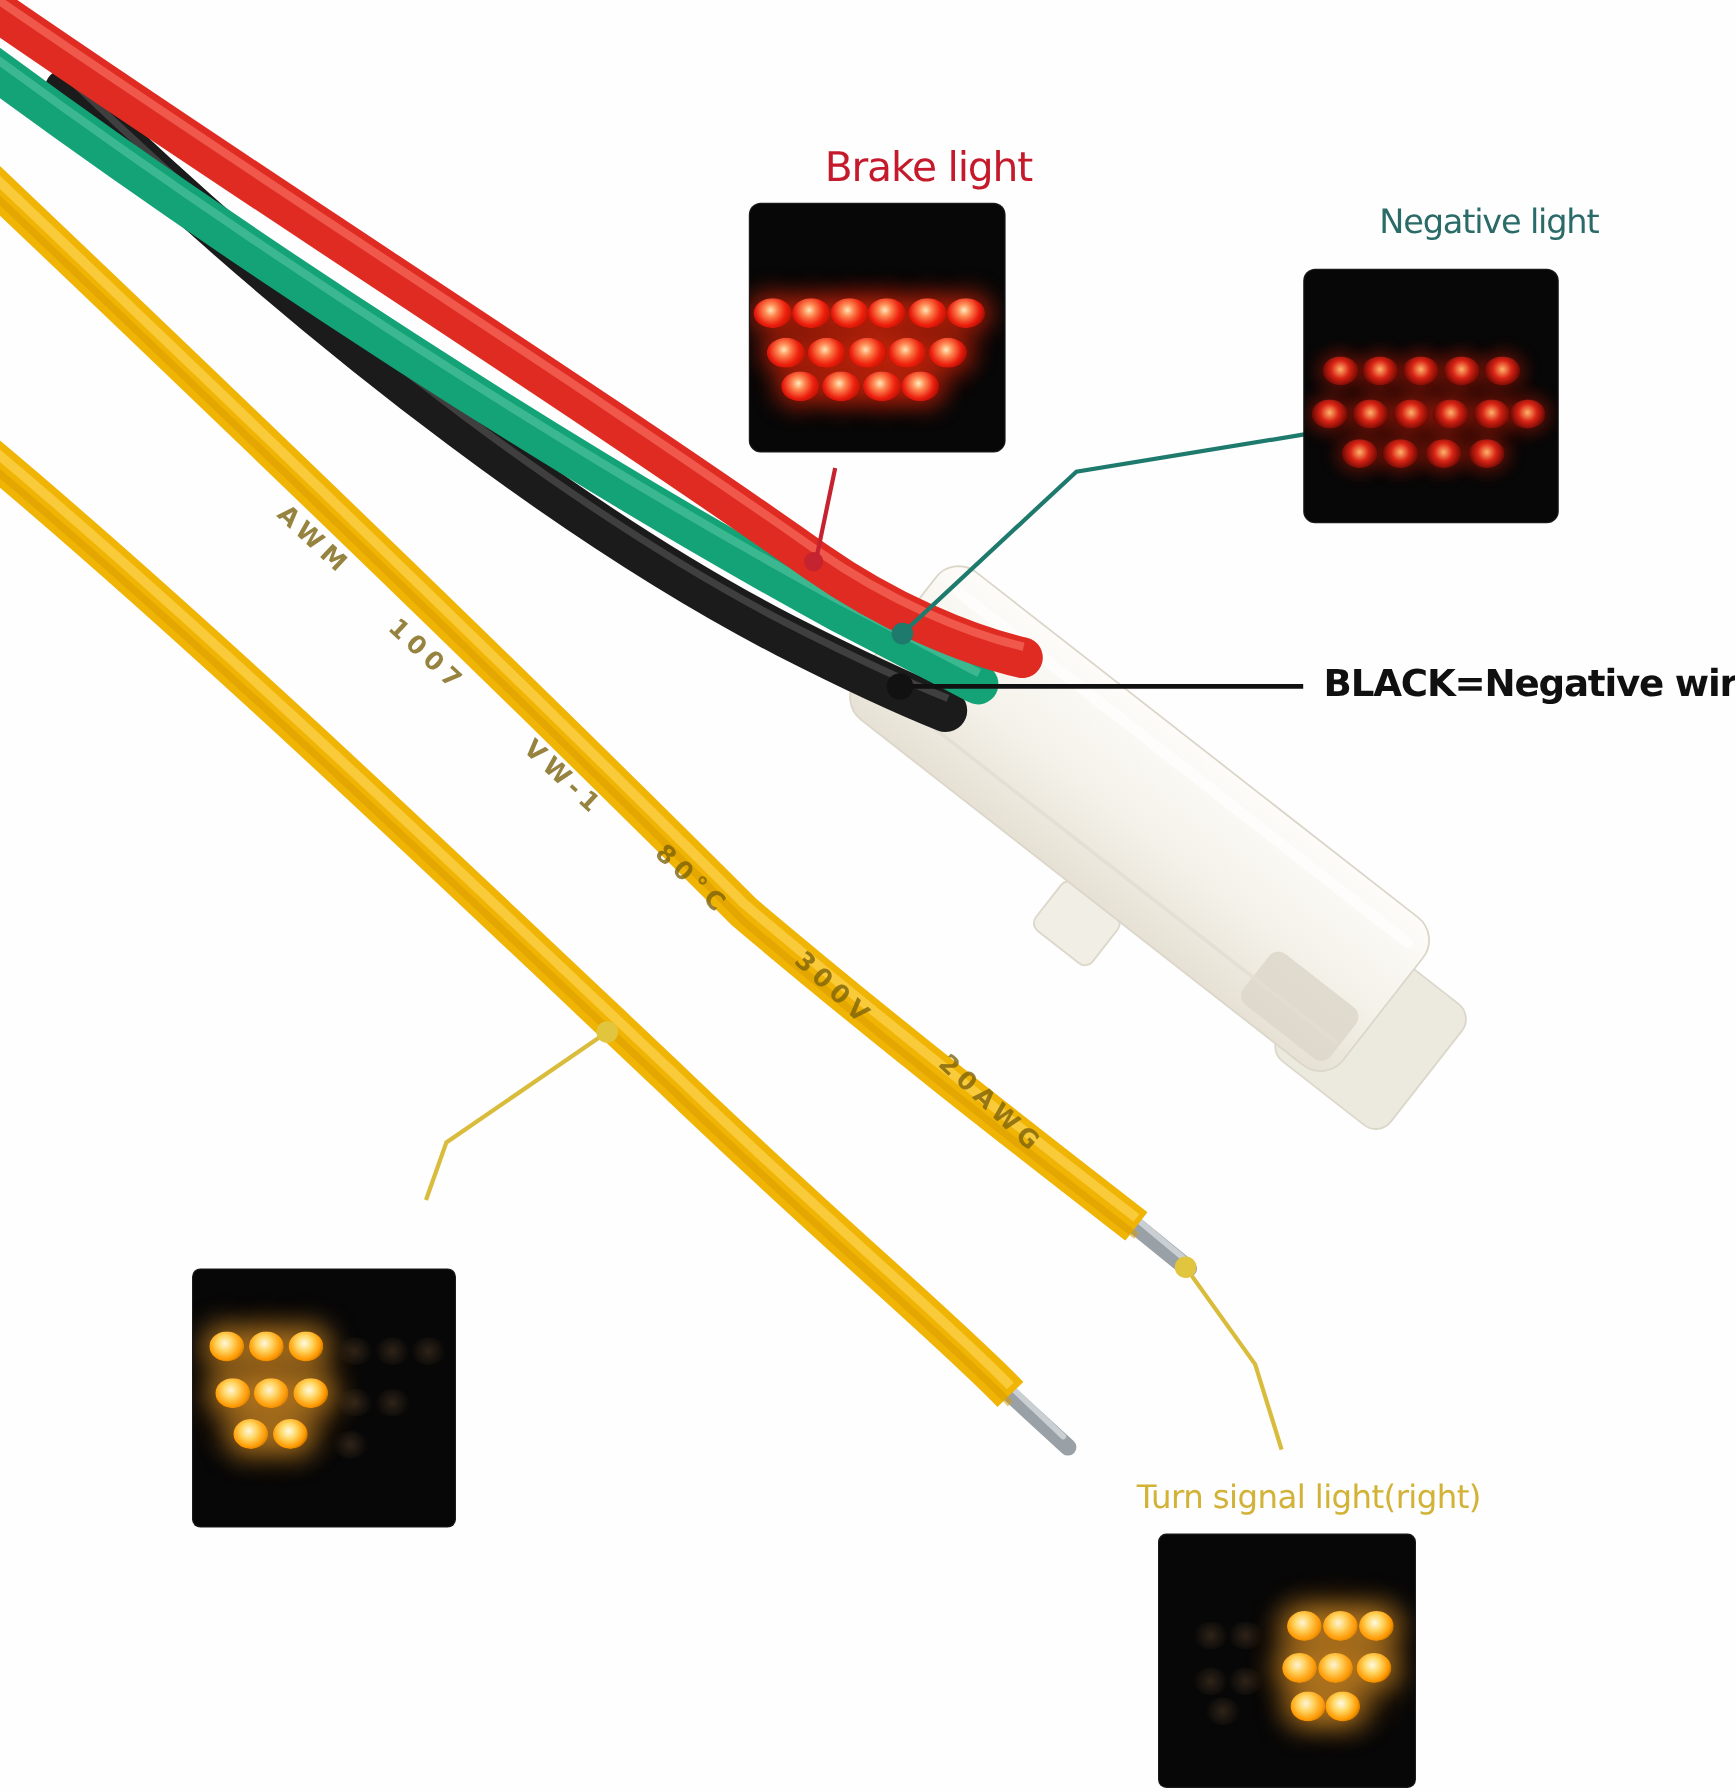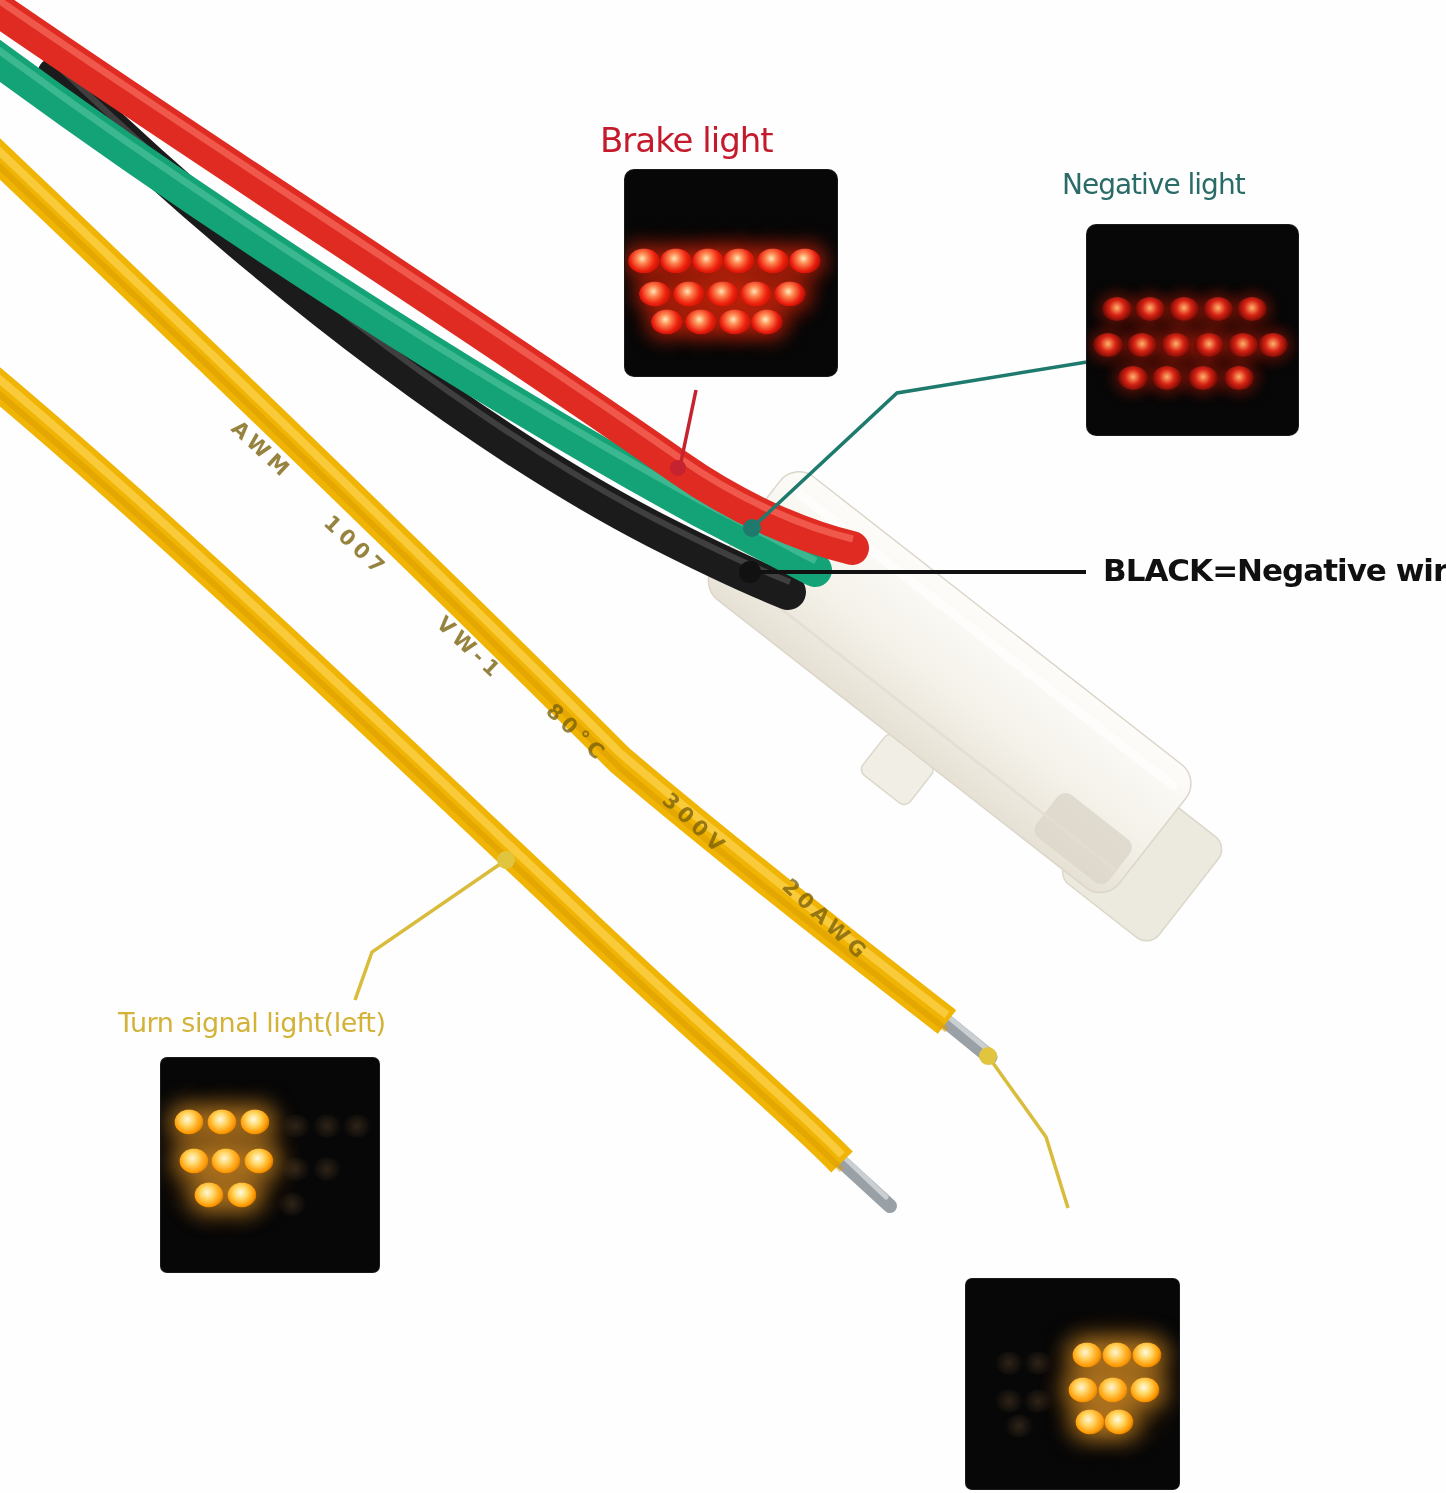--- a/index.html
+++ b/index.html
@@ -6,21 +6,21 @@
   .canvas{
     position:relative;
     width:1446px;height:1493px;
     background:#fefefe;
     overflow:hidden;
     font-family:"DejaVu Sans","Liberation Sans",sans-serif;
   }
   .canvas svg.scene{position:absolute;left:0;top:0;width:1446px;height:1493px;}
 
   
-  .label{position:absolute;text-align:left;white-space:nowrap;line-height:1.1;}
+  .label{position:absolute;text-align:right;white-space:nowrap;line-height:1.1;}
   .label-brake{left:600px;top:122px;width:260px;font-size:34px;letter-spacing:-1px;color:#c41a2b;}
   .label-driving{left:1062px;top:170px;width:270px;font-size:28px;letter-spacing:-1px;color:#2a6b68;}
   .label-negative{left:1103px;top:553px;font-size:31px;font-weight:700;letter-spacing:-1px;color:#101010;text-align:left;}
   .label-turnleft{left:118px;top:1008px;width:310px;font-size:27px;letter-spacing:-0.5px;color:#d2b237;}
   .label-turnright{left:924px;top:1234px;width:310px;font-size:27px;letter-spacing:-0.5px;color:#d2b237;}
 
   
   .marking{
     position:absolute;
     transform:translate(-50%,-50%) rotate(43deg);
@@ -209,21 +209,21 @@
       <span class="led led-amber" style="left: 55%; top: 53%; width: 29px; height: 25px;"></span>
       <span class="led led-amber" style="left: 69%; top: 53%; width: 29px; height: 25px;"></span>
       <span class="led led-amber" style="left: 84%; top: 53%; width: 29px; height: 25px;"></span>
       <span class="led led-amber" style="left: 58%; top: 68%; width: 29px; height: 25px;"></span>
       <span class="led led-amber" style="left: 72%; top: 68%; width: 29px; height: 25px;"></span>
     </div>
 
   <div class="label label-brake">Brake light</div>
   <div class="label label-driving">Negative light</div>
   <div class="label label-negative">BLACK=Negative wire</div>
-  <div class="label label-turnleft">Turn signal light(left)</div>
+  <div class="label label-turnright">Turn signal light(right)</div>
 
   <span class="marking" style="left:262px;top:450px">AWM</span>
   <span class="marking" style="left:356px;top:546px">1007</span>
   <span class="marking" style="left:470px;top:648px">VW-1</span>
   <span class="marking" style="left:577px;top:733px">80°C</span>
   <span class="marking" style="left:695px;top:824px">300V</span>
   <span class="marking" style="left:826px;top:920px">20AWG</span>
 
 </div>
 

